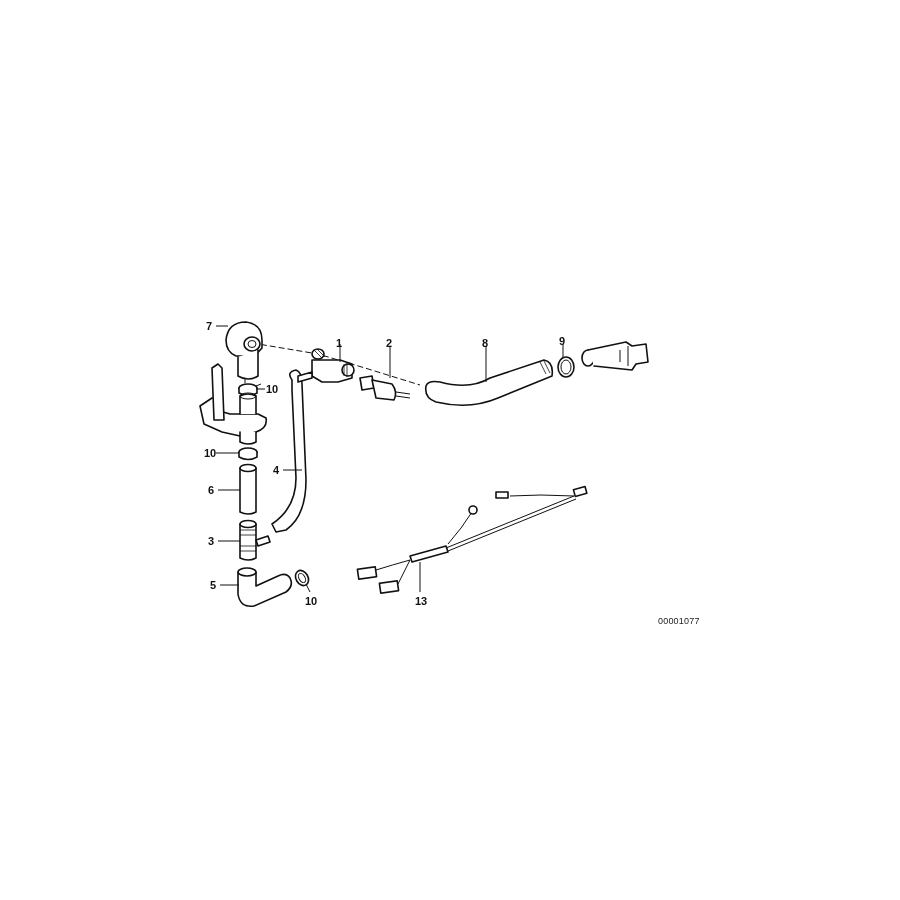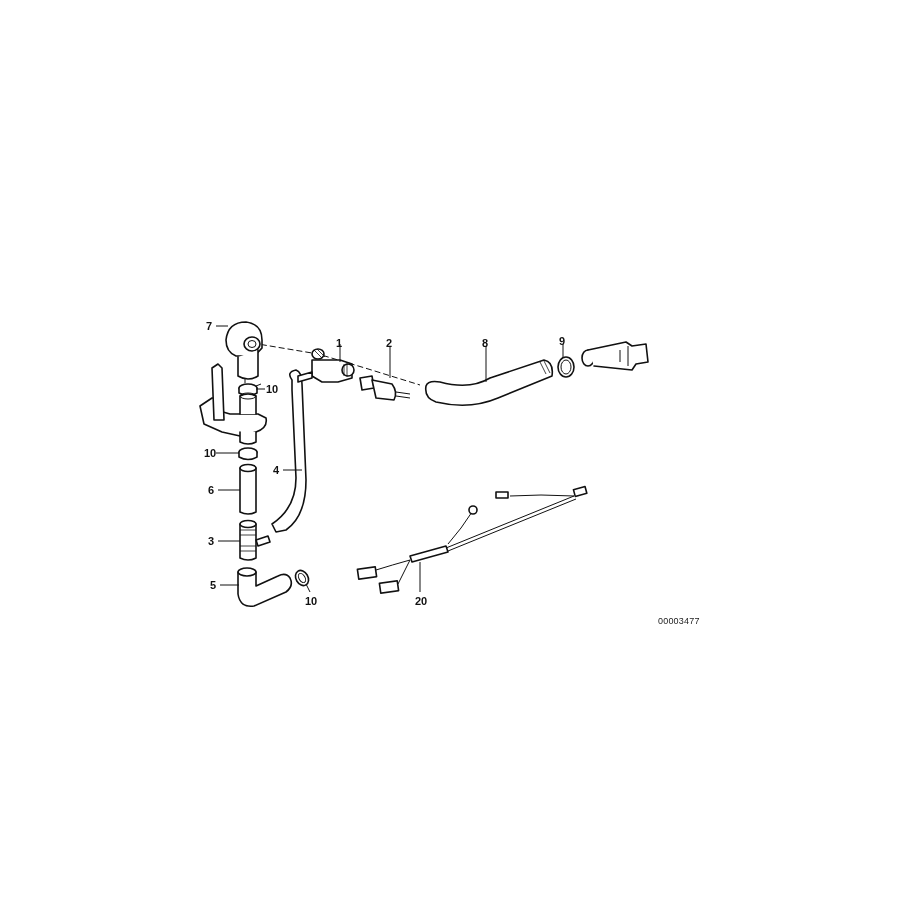--- a/index.html
+++ b/index.html
@@ -141,16 +141,16 @@
   <span class="lbl" style="left:386px;top:338px">2</span>
   <span class="lbl" style="left:482px;top:338px">8</span>
   <span class="lbl" style="left:559px;top:336px">9</span>
   <span class="lbl" style="left:266px;top:384px">10</span>
   <span class="lbl" style="left:204px;top:448px">10</span>
   <span class="lbl" style="left:273px;top:465px">4</span>
   <span class="lbl" style="left:208px;top:485px">6</span>
   <span class="lbl" style="left:208px;top:536px">3</span>
   <span class="lbl" style="left:210px;top:580px">5</span>
   <span class="lbl" style="left:305px;top:596px">10</span>
-  <span class="lbl" style="left:415px;top:596px">20</span>
+  <span class="lbl" style="left:415px;top:596px">13</span>
 
-  <span class="ref" style="left:658px;top:616px">00003477</span>
+  <span class="ref" style="left:658px;top:616px">00001077</span>
 </div>
 
 </body></html>

